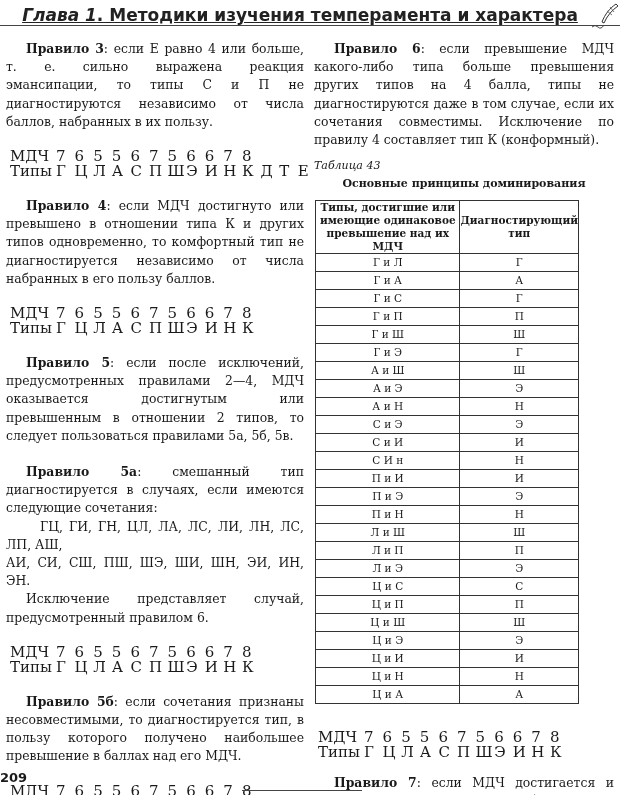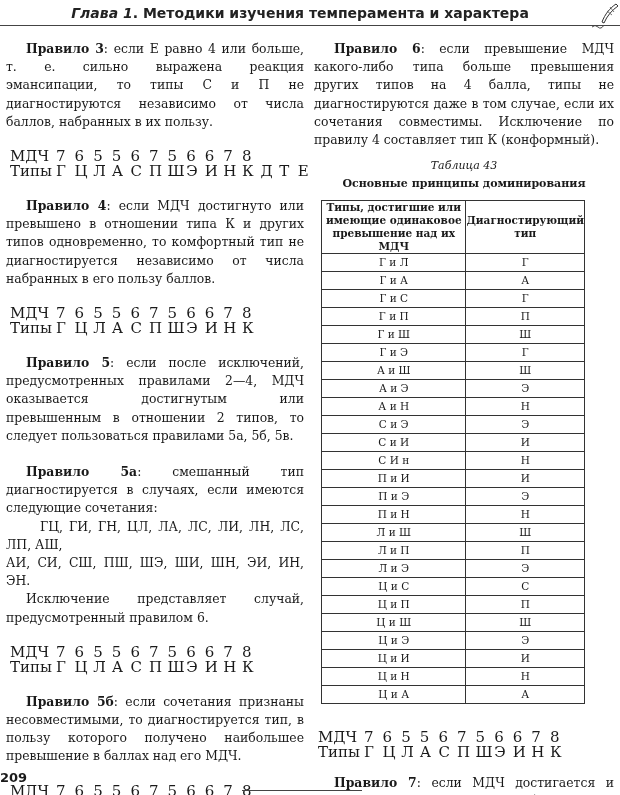--- a/index.html
+++ b/index.html
@@ -1,40 +1,40 @@
 <!DOCTYPE html>
 <html><head>
 <meta charset="utf-8">
 <style>
   html, body { margin: 0; padding: 0; background: #ffffff; }
   body { width: 620px; height: 795px; position: relative; overflow: hidden;
          font-family: "DejaVu Serif", "Liberation Serif", serif; color: #1a1a1a; }
   .header { position: absolute; left: 0; top: 0; width: 620px; height: 26px; }
   .header-title { position: absolute; left: 0; width: 600px; top: 5px; text-align: center;
-         font-family: "DejaVu Sans", "Liberation Sans", sans-serif; font-size: 14px; font-weight: bold; color: #222; }
+         font-family: "DejaVu Sans", "Liberation Sans", sans-serif; font-size: 17px; font-weight: bold; color: #222; text-decoration: underline; }
   .header-title i { font-style: italic; }
   .header-rule { position: absolute; left: 0; right: 0; top: 25px; height: 1px; background: #444; }
   .quill { position: absolute; right: 0; top: 2px; width: 30px; height: 28px; }
 
   .col { position: absolute; top: 40px; font-size: 12.4px; line-height: 18.2px; }
   .col-left { left: 6px; width: 298px; }
   .col-right { left: 314px; width: 300px; }
   p { margin: 0; text-align: justify; }
   p.rule { text-indent: 20px; }
   p.rule b { font-weight: bold; }
   .spacer { height: 18px; }
   .mdch { display: grid; grid-template-columns: 46px repeat(14, 18.6px); font-size: 15px; line-height: 15px; margin-left: 4px; }
   .mdch span { display: block; }
   .combos { text-align: justify; }
   .combos .first { text-indent: 34px; display: block; }
   .indent { text-indent: 20px; }
 
-  .table-caption { text-align: center; font-style: italic; font-size: 11px; margin-top: 8px; }
+  .table-caption { text-align: left; font-style: italic; font-size: 11px; margin-top: 8px; }
   .table-title { text-align: center; font-weight: bold; font-size: 11px; margin-bottom: 6px; }
-  table { border-collapse: collapse; width: 264px; margin-left: 7px; }
+  table { border-collapse: collapse; width: 264px; margin-left: 1px; }
   th, td { border: 1px solid #333; text-align: center; font-size: 10.5px; padding: 0; }
   th { font-weight: bold; line-height: 13px; height: 48px; }
   td { height: 17px; line-height: 17px; }
   th.c1, td.c1 { width: 150px; }
 
   .page-number { position: absolute; left: 0; width: 620px; top: 770px; 
          font-family: "DejaVu Sans", "Liberation Sans", sans-serif; font-weight: bold; font-size: 13px; }
   .footer-rule { position: absolute; left: 242px; width: 120px; top: 790px; height: 1px; background: #444; }
 </style>
 </head>

